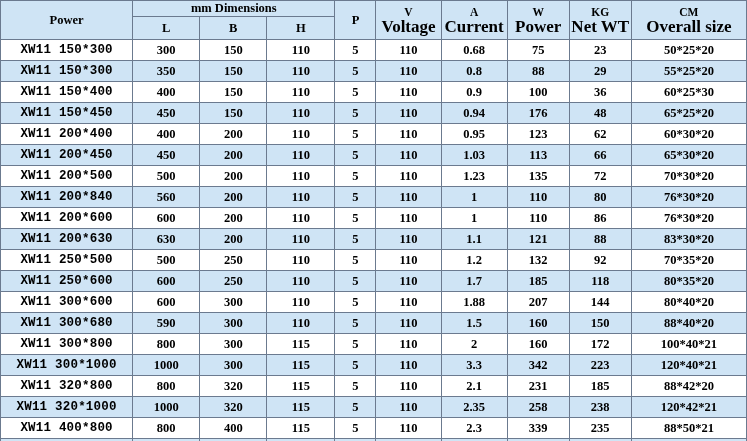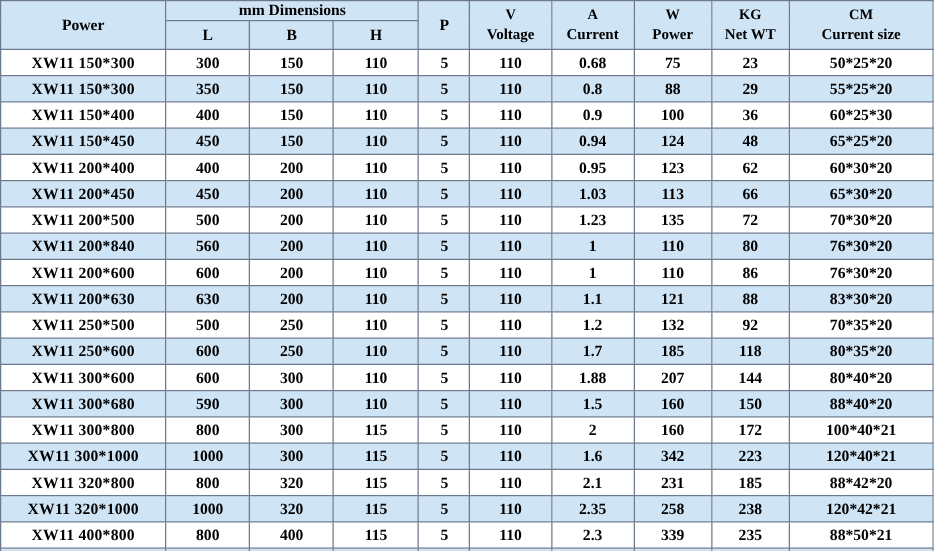--- a/index.html
+++ b/index.html
@@ -46,36 +46,37 @@
   .hdr-tall {
     height: 37px;
   }
   .hdr-unit {
     display: block;
     font-size: 11.5px;
     line-height: 14px;
   }
   .hdr-word {
     display: block;
-    font-size: 12px;
+    font-size: 17px;
     line-height: 16px;
   }
   tbody tr td {
     height: 20px;
     line-height: 20px;
   }
   tbody tr.odd td {
     background: #ffffff;
   }
   tbody tr.even td {
     background: #cfe4f5;
   }
   td.model-cell {
     font-size: 12.5px;
     letter-spacing: 0.2px;
+    font-family: Liberation Mono, monospace;
   }
   
   col.c-model { width: 132px; }
   col.c-l { width: 67px; }
   col.c-b { width: 67px; }
   col.c-h { width: 68px; }
   col.c-p { width: 41px; }
   col.c-v { width: 65px; }
   col.c-a { width: 66px; }
   col.c-w { width: 62px; }
@@ -114,21 +115,21 @@
       <th rowspan="2" class="hdr-tall">
         <span class="hdr-unit">W</span>
         <span class="hdr-word">Power</span>
       </th>
       <th rowspan="2" class="hdr-tall">
         <span class="hdr-unit">KG</span>
         <span class="hdr-word">Net WT</span>
       </th>
       <th rowspan="2" class="hdr-tall">
         <span class="hdr-unit">CM</span>
-        <span class="hdr-word">Current size</span>
+        <span class="hdr-word">Overall size</span>
       </th>
     </tr>
     <tr>
       <th class="hdr-sub">L</th>
       <th class="hdr-sub">B</th>
       <th class="hdr-sub">H</th>
     </tr>
   </thead>
   <tbody id="table-body">
       <tr class="odd">
@@ -168,21 +169,21 @@
         <td>60*25*30</td>
       </tr>
       <tr class="even">
         <td class="model-cell">XW11 150*450</td>
         <td>450</td>
         <td>150</td>
         <td>110</td>
         <td>5</td>
         <td>110</td>
         <td>0.94</td>
-        <td>124</td>
+        <td>176</td>
         <td>48</td>
         <td>65*25*20</td>
       </tr>
       <tr class="odd">
         <td class="model-cell">XW11 200*400</td>
         <td>400</td>
         <td>200</td>
         <td>110</td>
         <td>5</td>
         <td>110</td>
@@ -311,21 +312,21 @@
         <td>172</td>
         <td>100*40*21</td>
       </tr>
       <tr class="even">
         <td class="model-cell">XW11 300*1000</td>
         <td>1000</td>
         <td>300</td>
         <td>115</td>
         <td>5</td>
         <td>110</td>
-        <td>1.6</td>
+        <td>3.3</td>
         <td>342</td>
         <td>223</td>
         <td>120*40*21</td>
       </tr>
       <tr class="odd">
         <td class="model-cell">XW11 320*800</td>
         <td>800</td>
         <td>320</td>
         <td>115</td>
         <td>5</td>

